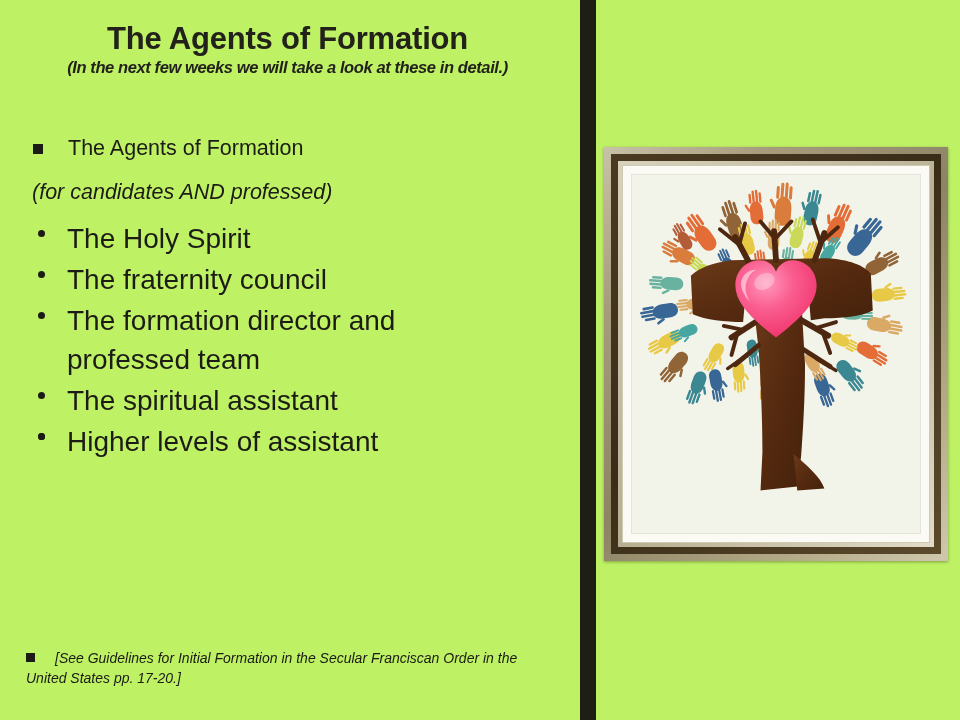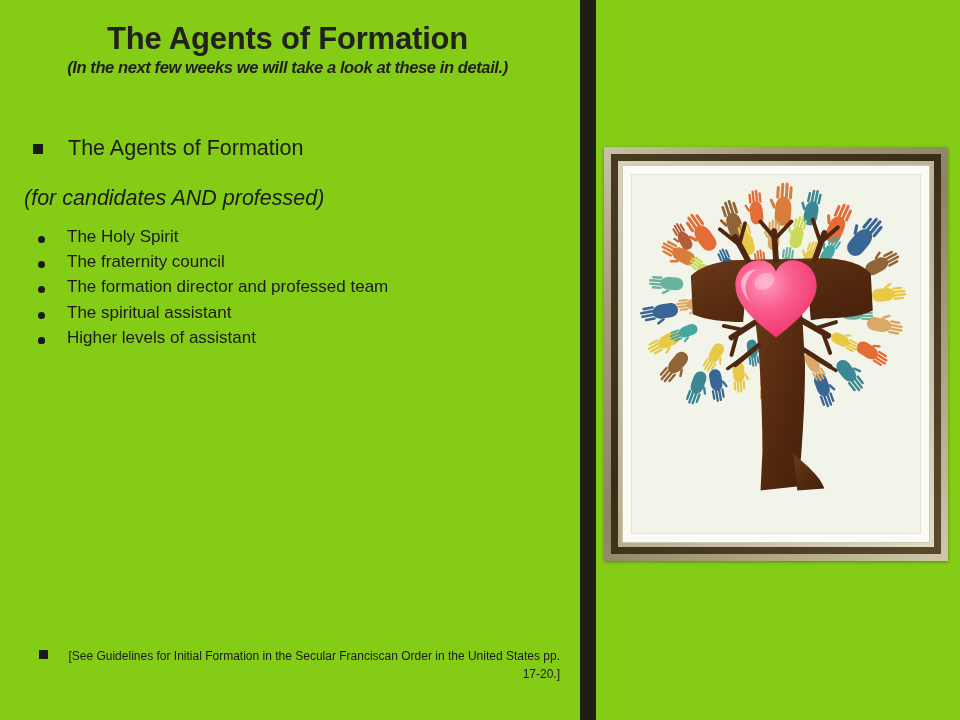--- a/index.html
+++ b/index.html
@@ -11,21 +11,21 @@
     height: 720px;
     overflow: hidden;
     background: #EFEDE6;
     font-family: "Liberation Sans", sans-serif;
     color: #1C1B16;
   }
   .slide {
     position: relative;
     width: 960px;
     height: 720px;
-    background: #84cc16;
+    background: #bef264;
   }
 
   
   .divider {
     position: absolute;
     left: 580px;
     top: 0;
     width: 16px;
     height: 720px;
     background: #1E1E14;
@@ -89,35 +89,35 @@
     width: 10px;
     height: 10px;
     background: #1C1B16;
   }
 
   .paren-line {
     font-size: 21.5px;
     font-style: italic;
     line-height: 1.34;
     color: #1C1B16;
-    padding-left: 24px;
-    margin-top: 22px;
+    padding-left: 32px;
+    margin-top: 16px;
     margin-bottom: 12px;
   }
 
   ul.main-list {
     list-style: none;
     margin: 0;
     padding: 0;
   }
   ul.main-list li {
     position: relative;
     padding-left: 67px;
     padding-right: 70px;
-    font-size: 17px;
+    font-size: 28px;
     line-height: 1.42;
     color: #1C1B16;
     margin-bottom: 1px;
   }
   ul.main-list li .dot {
     position: absolute;
     left: 38px;
     top: 11px;
     width: 7px;
     height: 7px;
@@ -126,24 +126,24 @@
   }
 
   .footnote {
     position: absolute;
     left: 0;
     top: 648px;
     width: 580px;
     padding-left: 26px;
     padding-right: 20px;
     box-sizing: border-box;
-    font-size: 12px;
+    font-size: 14px;
+    font-style: italic;
     line-height: 1.46;
     color: #1C1B16;
-    text-align: right;
   }
   .footnote .sq {
     display: inline-block;
     width: 9px;
     height: 9px;
     background: #1C1B16;
     margin-right: 20px;
     vertical-align: 1px;
   }
 

